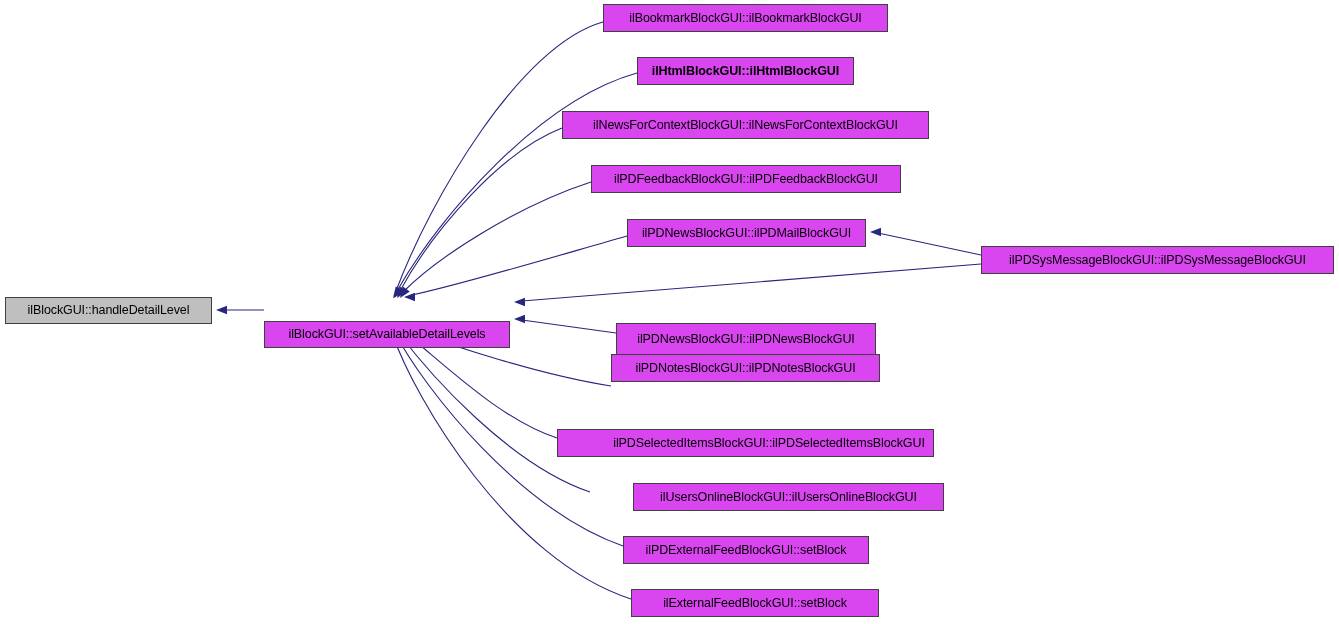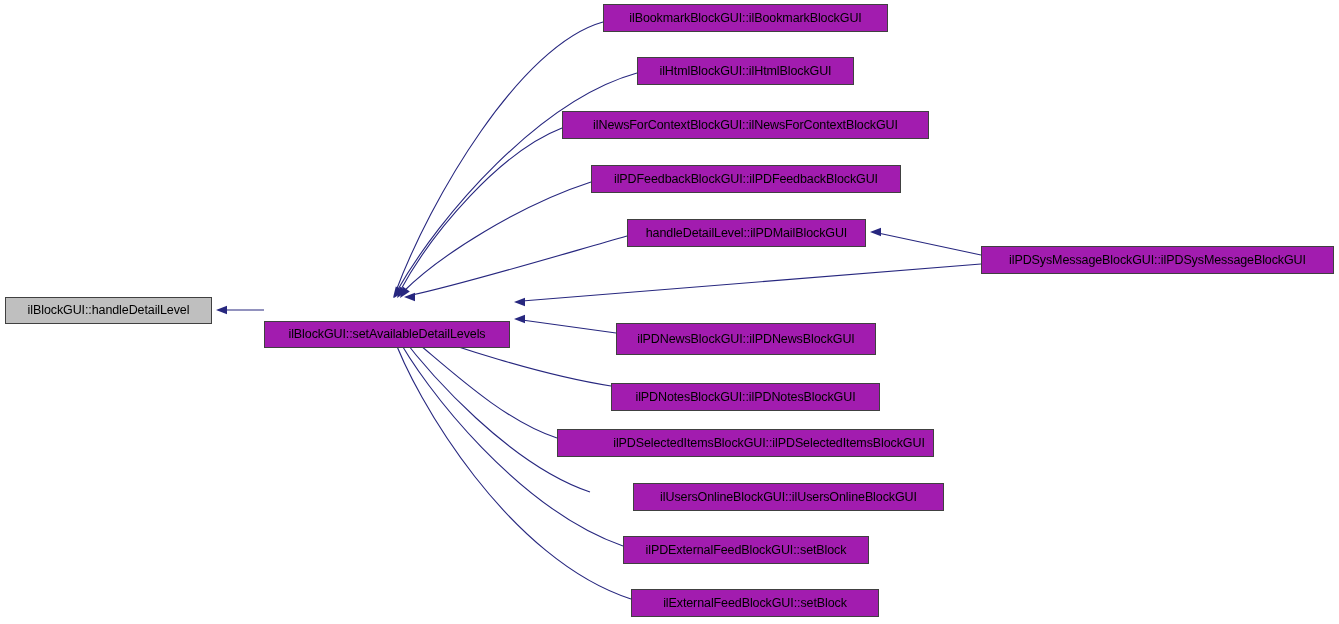--- a/index.html
+++ b/index.html
@@ -23,21 +23,21 @@
     left: 0;
     top: 0;
     width: 1339px;
     height: 624px;
     pointer-events: none;
   }
   .graph-node {
     position: absolute;
     box-sizing: border-box;
     border: 1px solid #404040;
-    background: #a21caf;
+    background: #d946ef;
     display: flex;
     align-items: center;
     justify-content: center;
     white-space: nowrap;
     overflow: hidden;
   }
   .graph-node.highlight {
     background: #bfbfbf;
     border-color: #404040;
   }
@@ -89,39 +89,39 @@
   <div id="node-layer">
       <div class="graph-node highlight" style="left: 5px; top: 297px; width: 207px; height: 27px;">
         <span class="node-label">ilBlockGUI::handleDetailLevel</span>
       </div>
       <div class="graph-node" style="left: 264px; top: 297px; width: 246px; height: 27px; margin-top: 24px;">
         <span class="node-label">ilBlockGUI::setAvailableDetailLevels</span>
       </div>
       <div class="graph-node" style="left: 603px; top: 4px; width: 285px; height: 28px;">
         <span class="node-label">ilBookmarkBlockGUI::ilBookmarkBlockGUI</span>
       </div>
-      <div class="graph-node" style="left: 637px; top: 57px; width: 217px; height: 28px;">
+      <div class="graph-node" style="left: 637px; top: 57px; width: 217px; height: 28px; font-weight: bold;">
         <span class="node-label">ilHtmlBlockGUI::ilHtmlBlockGUI</span>
       </div>
       <div class="graph-node" style="left: 562px; top: 111px; width: 367px; height: 28px;">
         <span class="node-label">ilNewsForContextBlockGUI::ilNewsForContextBlockGUI</span>
       </div>
       <div class="graph-node" style="left: 591px; top: 165px; width: 310px; height: 28px;">
         <span class="node-label">ilPDFeedbackBlockGUI::ilPDFeedbackBlockGUI</span>
       </div>
       <div class="graph-node" style="left: 627px; top: 219px; width: 239px; height: 28px;">
-        <span class="node-label">handleDetailLevel::ilPDMailBlockGUI</span>
+        <span class="node-label">ilPDNewsBlockGUI::ilPDMailBlockGUI</span>
       </div>
       <div class="graph-node" style="left: 981px; top: 246px; width: 353px; height: 28px;">
         <span class="node-label">ilPDSysMessageBlockGUI::ilPDSysMessageBlockGUI</span>
       </div>
       <div class="graph-node" style="left: 616px; top: 323px; width: 260px; height: 32px;">
         <span class="node-label">ilPDNewsBlockGUI::ilPDNewsBlockGUI</span>
       </div>
-      <div class="graph-node" style="left: 611px; top: 383px; width: 269px; height: 28px;">
+      <div class="graph-node" style="left: 611px; top: 354px; width: 269px; height: 28px;">
         <span class="node-label">ilPDNotesBlockGUI::ilPDNotesBlockGUI</span>
       </div>
       <div class="graph-node" style="left: 557px; top: 429px; width: 377px; height: 28px; padding-left: 47px;">
         <span class="node-label">ilPDSelectedItemsBlockGUI::ilPDSelectedItemsBlockGUI</span>
       </div>
       <div class="graph-node" style="left: 590px; top: 483px; width: 311px; height: 28px; margin-left: 43px;">
         <span class="node-label">ilUsersOnlineBlockGUI::ilUsersOnlineBlockGUI</span>
       </div>
       <div class="graph-node" style="left: 623px; top: 536px; width: 246px; height: 28px;">
         <span class="node-label">ilPDExternalFeedBlockGUI::setBlock</span>

